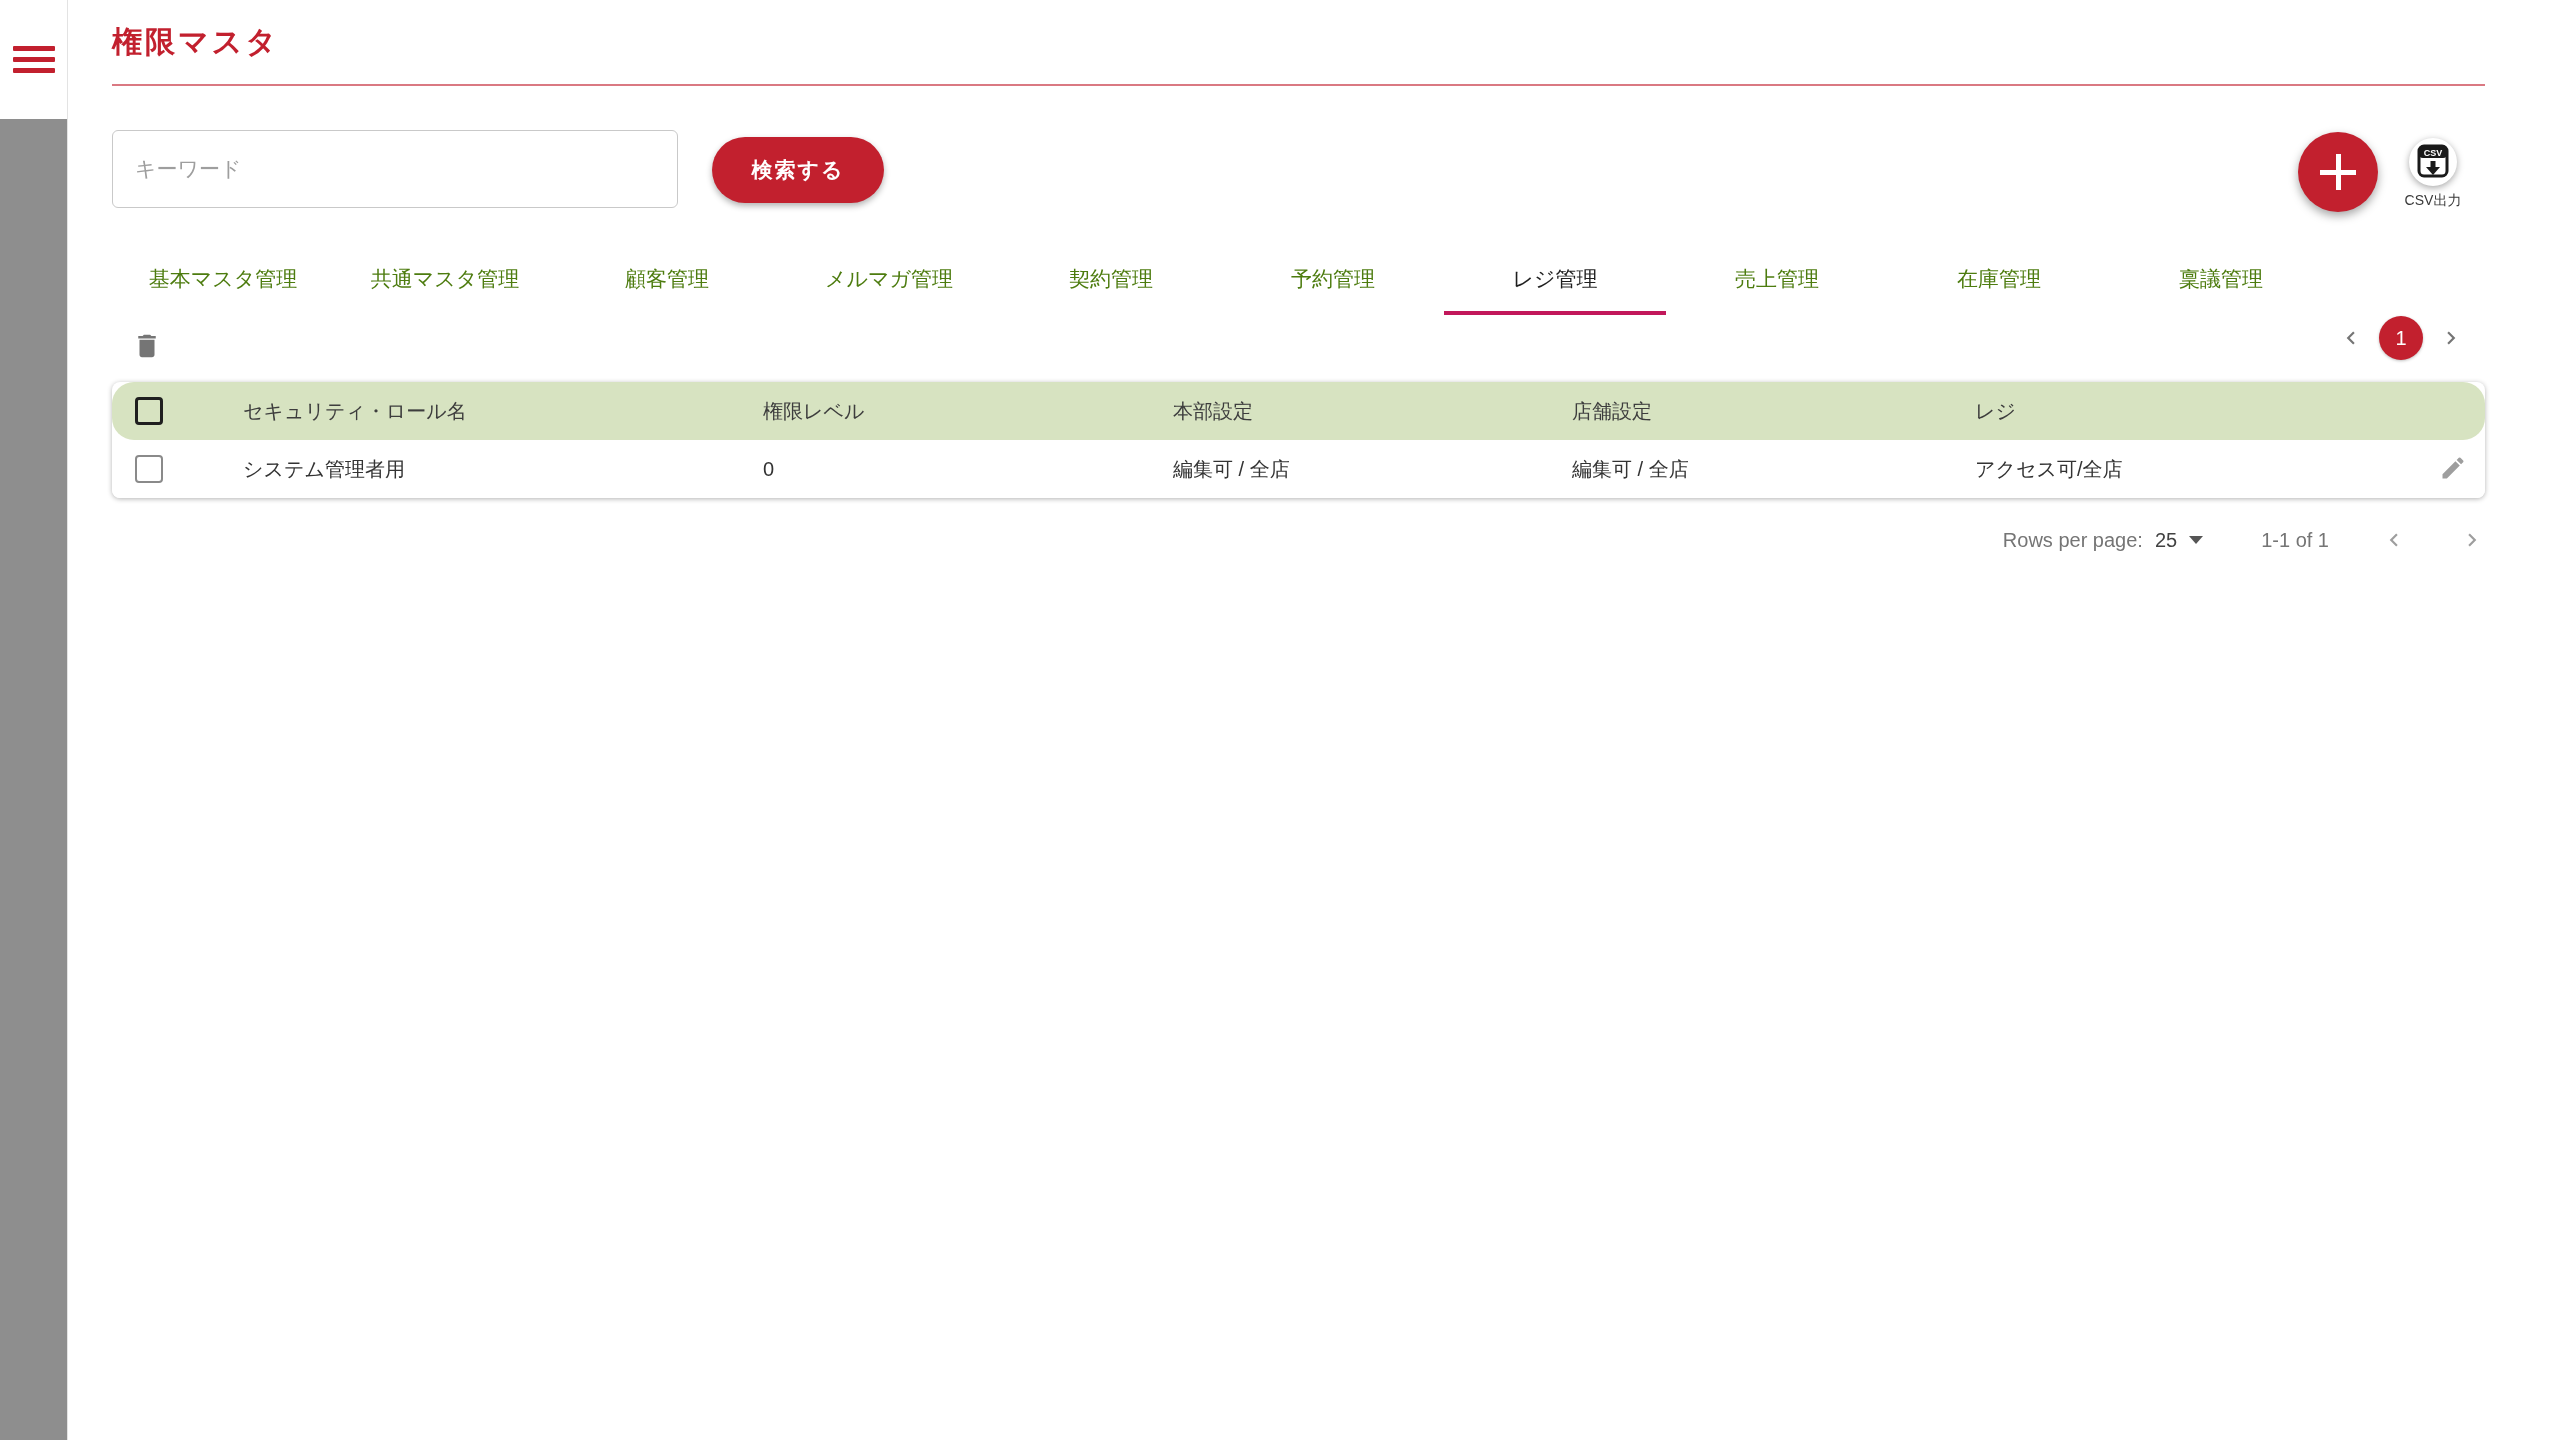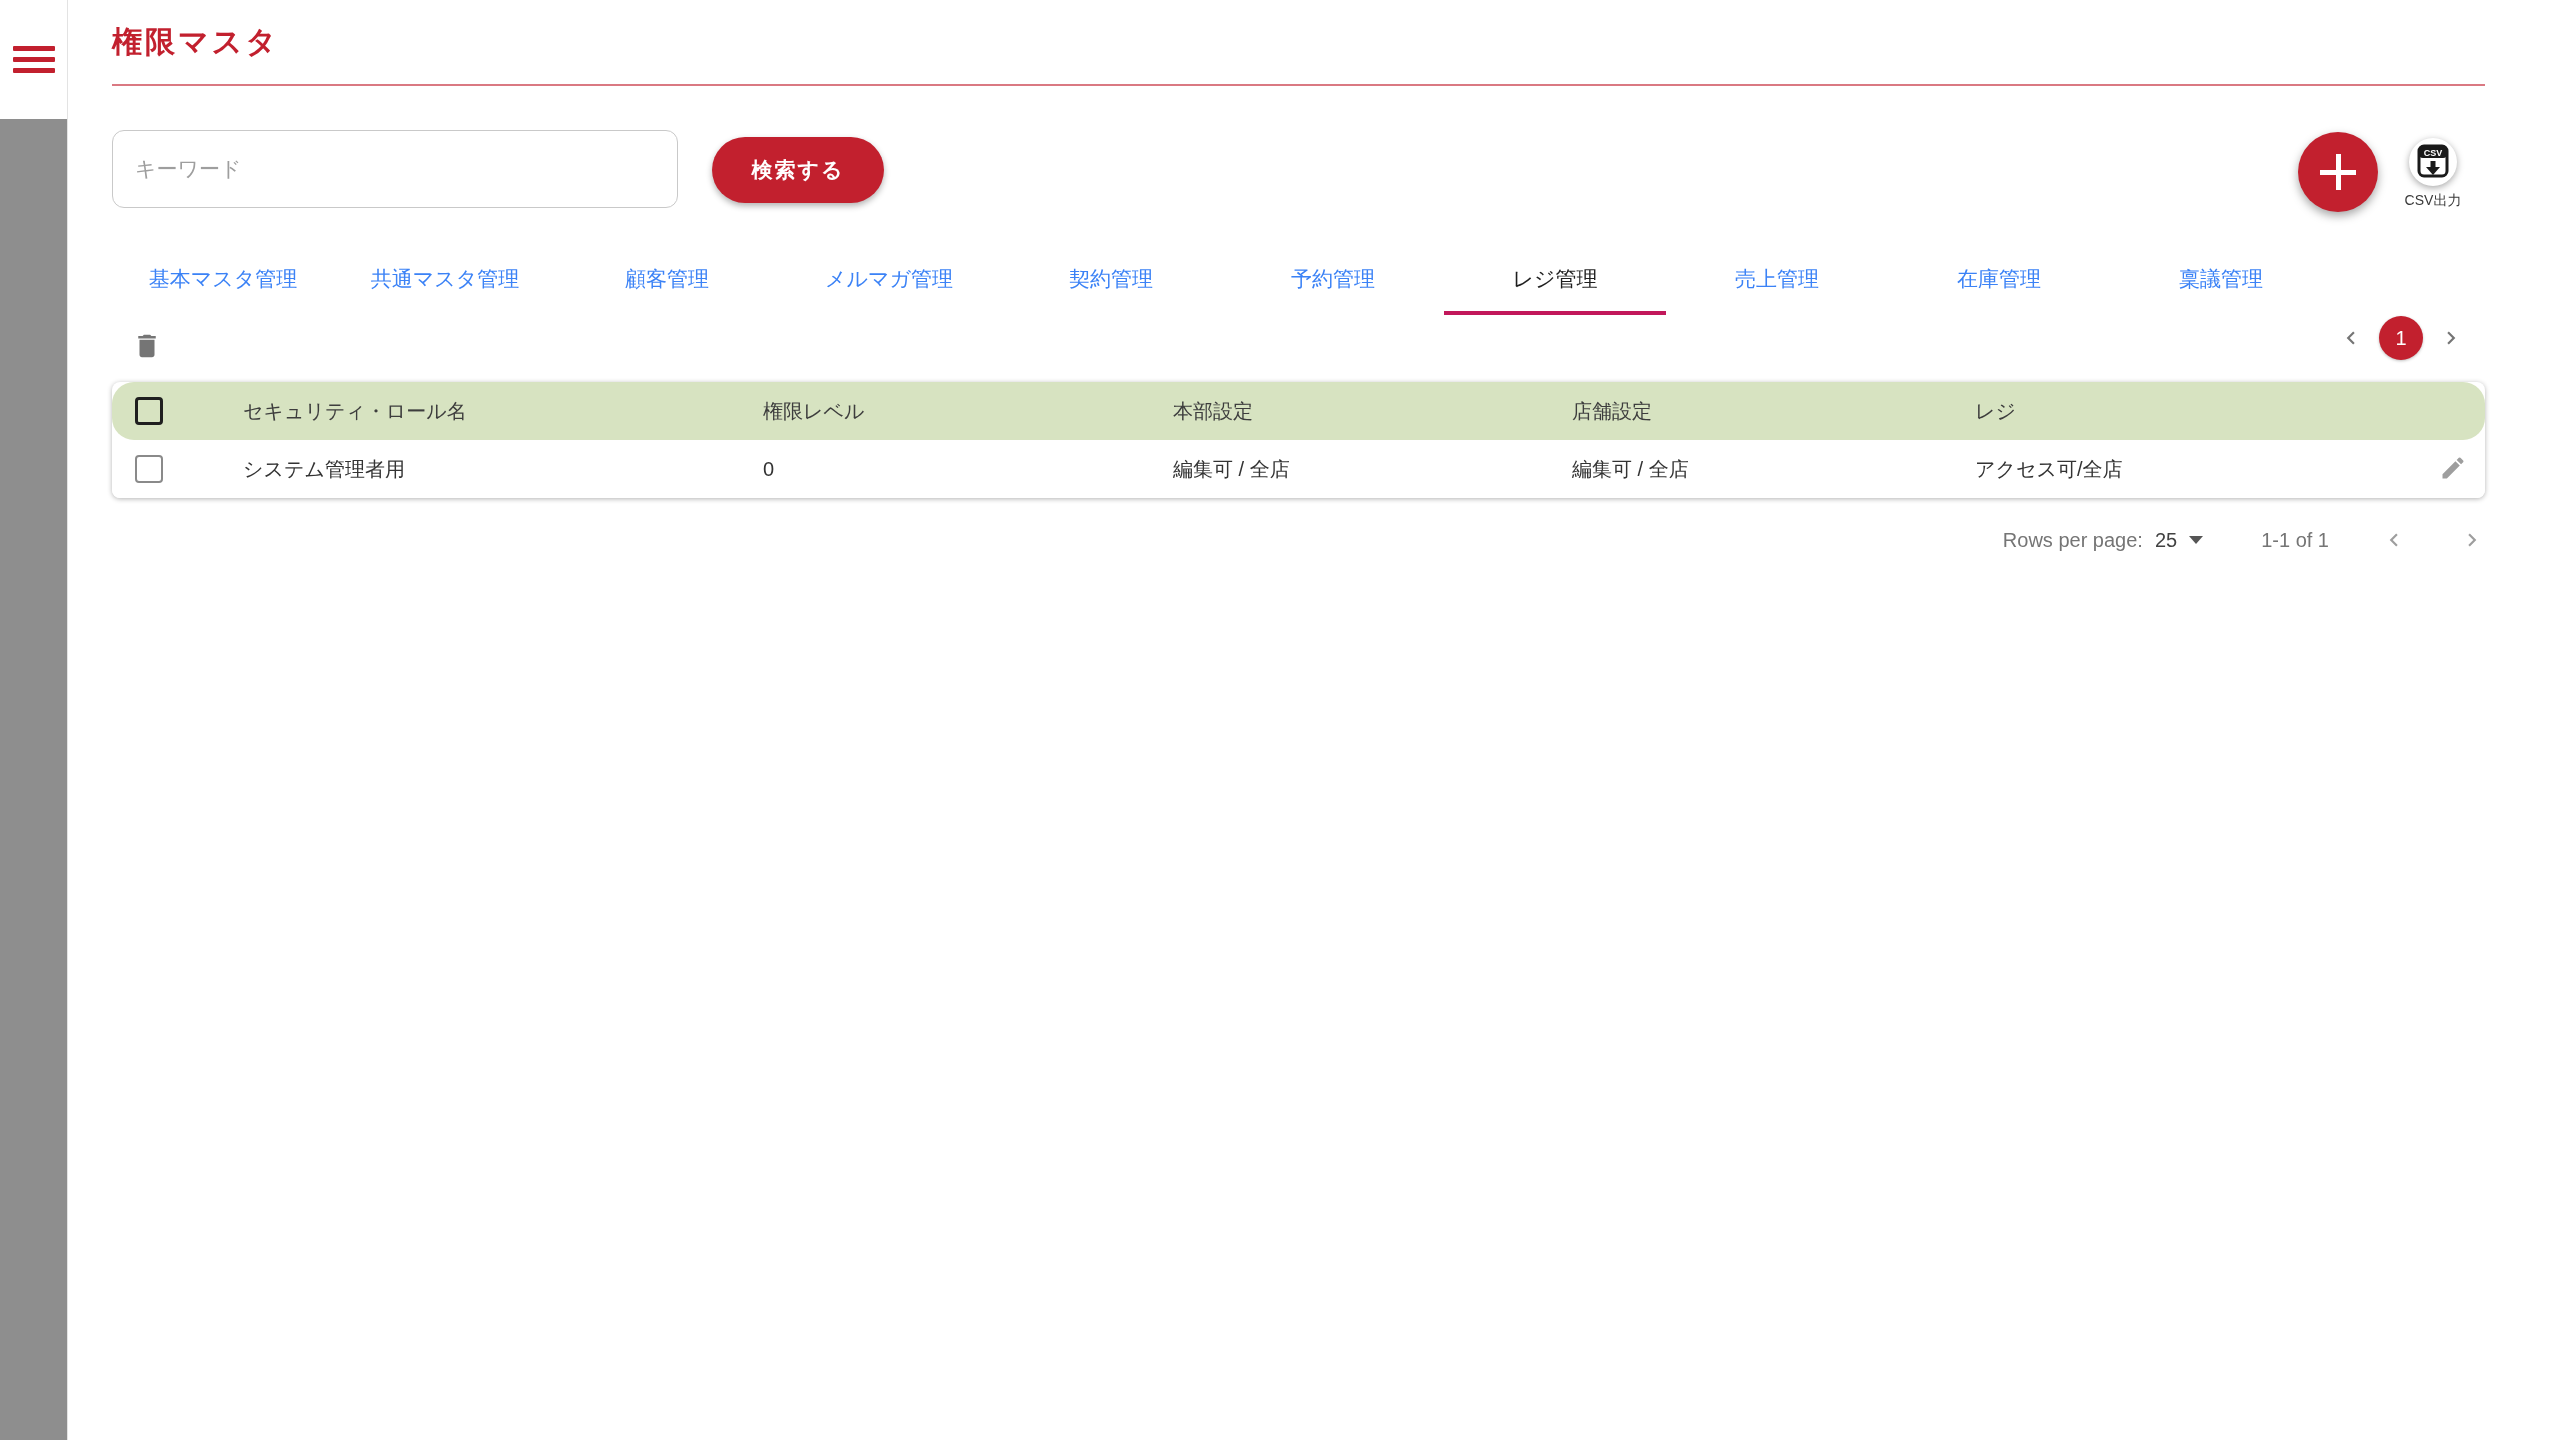--- a/index.html
+++ b/index.html
@@ -21,21 +21,21 @@
   .hamburger .bar:nth-child(1){ top: 0; } .hamburger .bar:nth-child(2){ top: 11px; } .hamburger .bar:nth-child(3){ top: 22px; }
 
   
   .page-title { position: absolute; left: 112px; top: 22px; font-size: 30px; font-weight: bold;
                 color: var(--accent); letter-spacing: 3px; }
   .title-divider { position: absolute; left: 112px; top: 84px; width: 2373px; height: 2px;
                    background: rgba(194,32,46,0.6); }
 
   
   .keyword-input { position: absolute; left: 112px; top: 130px; width: 566px; height: 78px;
-                   border: 1px solid #c9c9c9; border-radius: 12px; font-size: 21px; padding: 0 22px;
+                   border: 1px solid #c9c9c9; border-radius: 6px; font-size: 21px; padding: 0 22px;
                    color: #333; outline: none; background: #fff;
                    font-family: "Liberation Sans", "DejaVu Sans", sans-serif; }
   .keyword-input::placeholder { color: #9e9e9e; opacity: 1; }
   .search-button { position: absolute; left: 712px; top: 137px; width: 172px; height: 66px;
                    border: none; border-radius: 33px; background: var(--accent); color: #fff;
                    font-size: 21px; font-weight: bold; letter-spacing: 2px; cursor: pointer;
                    box-shadow: 0 3px 6px rgba(0,0,0,0.3);
                    font-family: "Liberation Sans", "DejaVu Sans", sans-serif; }
 
   .fab { position: absolute; left: 2298px; top: 132px; width: 80px; height: 80px; border-radius: 50%;
@@ -47,21 +47,21 @@
 
   .csv-button { position: absolute; left: 2409px; top: 138px; width: 48px; height: 48px; border-radius: 50%;
                 background: #fff; border: none; cursor: pointer; box-shadow: 0 2px 7px rgba(0,0,0,0.35);
                 display: flex; align-items: center; justify-content: center; }
   .csv-caption { position: absolute; left: 2378px; top: 192px; width: 110px; text-align: center;
                  font-size: 14px; color: #3a3a3a; }
 
   
   .tabs { position: absolute; left: 112px; top: 243px; width: 2220px; height: 72px; display: flex; }
   .tab { flex: 1 1 0; display: flex; align-items: center; justify-content: center;
-         font-size: 21px; color: #3b82f6; cursor: pointer; white-space: nowrap; }
+         font-size: 21px; color: #4d7c0f; cursor: pointer; white-space: nowrap; }
   .tab.active { color: #1f1f1f; }
   .tab-indicator { position: absolute; left: 1444px; top: 311px; width: 222px; height: 4px;
                    background: var(--indicator); }
 
   
   .trash-button { position: absolute; left: 128px; top: 328px; width: 38px; height: 38px; border: none;
                   background: transparent; cursor: pointer; }
   .top-pagination { position: absolute; left: 2338px; top: 314px; height: 48px;
                     display: flex; align-items: center; }
   .page-chevron { width: 26px; height: 26px; background: transparent; border: none; cursor: pointer; padding: 0; }

